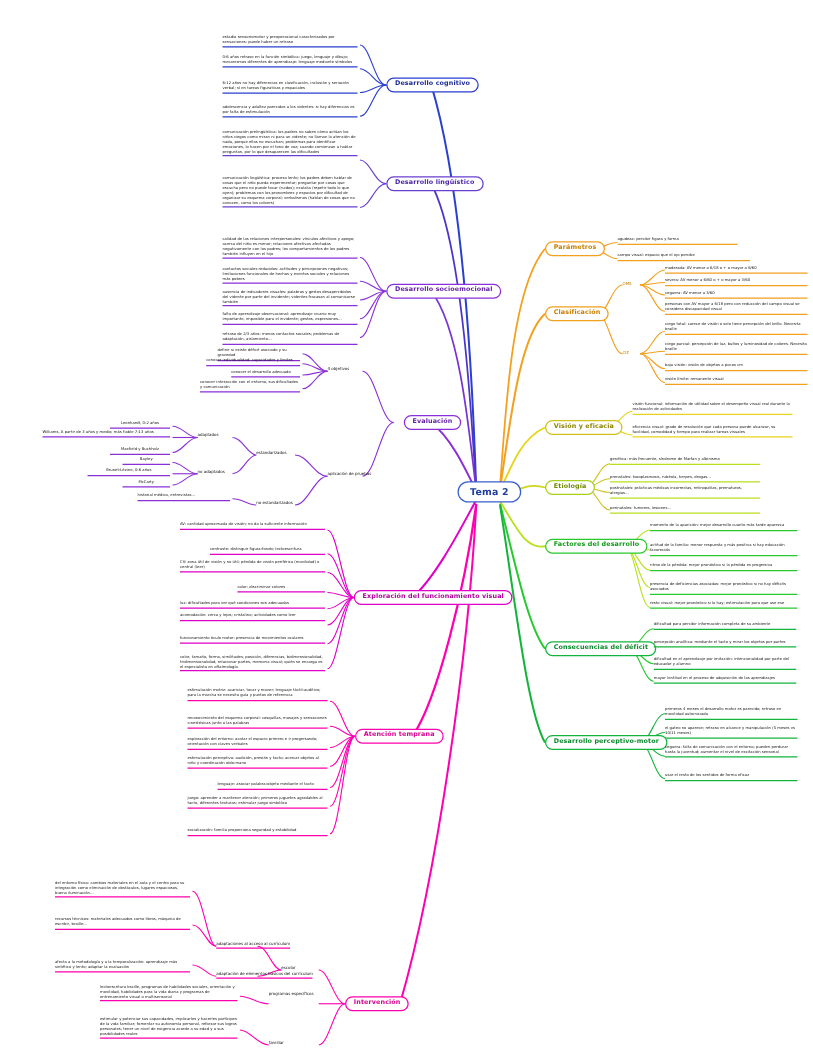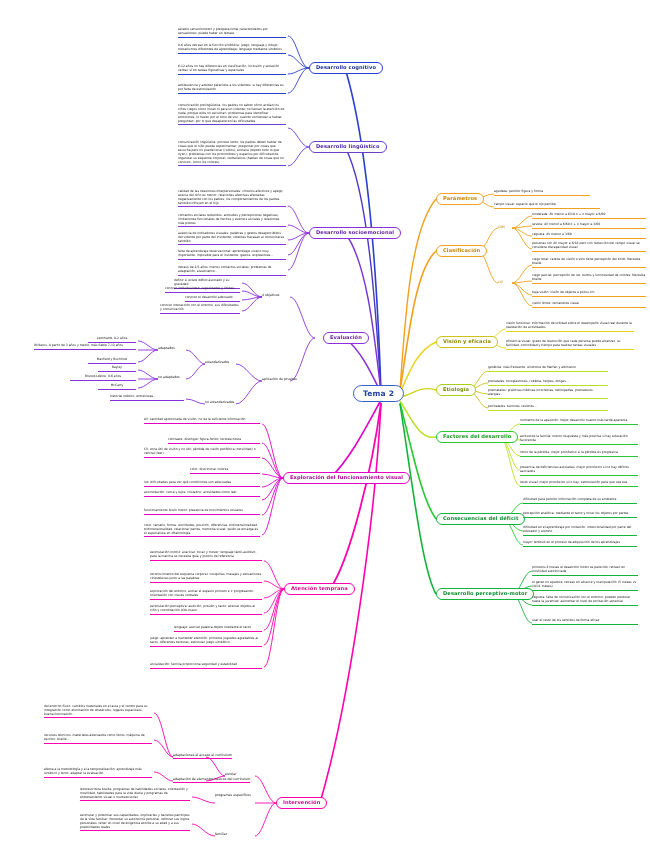--- a/index.html
+++ b/index.html
@@ -180,21 +180,21 @@
       <path d="M503 519 C 511 519, 515 531, 523 531" stroke="#27c92e"></path>
       <path d="M503 519 C 511 519, 515 545, 523 545" stroke="#27c92e"></path>
 
       <path d="M512 594 C 520 594, 524 571, 532 571" stroke="#14b43c"></path>
       <path d="M512 594 C 520 594, 524 586, 532 586" stroke="#14b43c"></path>
       <path d="M512 594 C 520 594, 524 605, 532 605" stroke="#14b43c"></path>
       <path d="M512 594 C 520 594, 524 623, 532 623" stroke="#14b43c"></path>
     </g>
   </svg>
 
-  <div class="root" style="left:353px;top:385px;">Tema 2</div>
+  <div class="root" style="left:366px;top:385px;">Tema 2</div>
 
   <div class="pill p-blue" style="left:309px;top:62px;">Desarrollo cognitivo</div>
   <div class="pill p-violet" style="left:309px;top:141px;">Desarrollo lingüístico</div>
   <div class="pill p-purple" style="left:309px;top:227px;">Desarrollo socioemocional</div>
   <div class="pill p-purple" style="left:323px;top:332px;">Evaluación</div>
   <div class="pill p-mag" style="left:283px;top:472px;">Exploración del funcionamiento visual</div>
   <div class="pill p-pink" style="left:284px;top:583px;">Atención temprana</div>
   <div class="pill p-pink" style="left:276px;top:797px;">Intervención</div>
 
   <div class="pill p-orange" style="left:436px;top:193px;">Parámetros</div>

